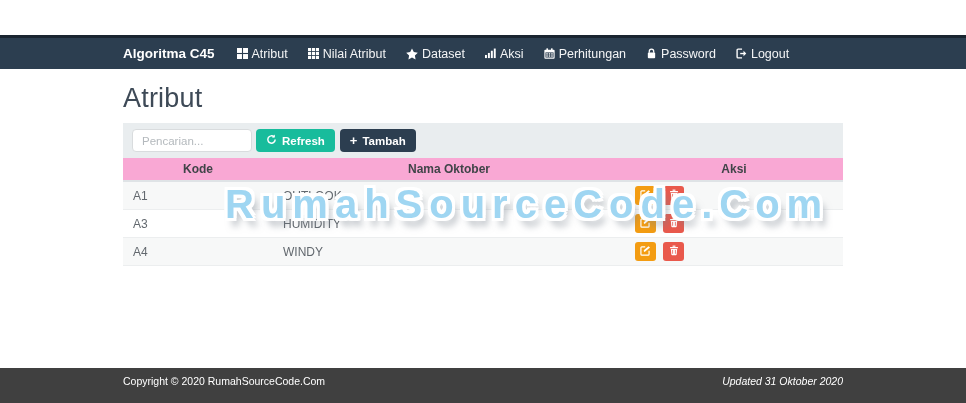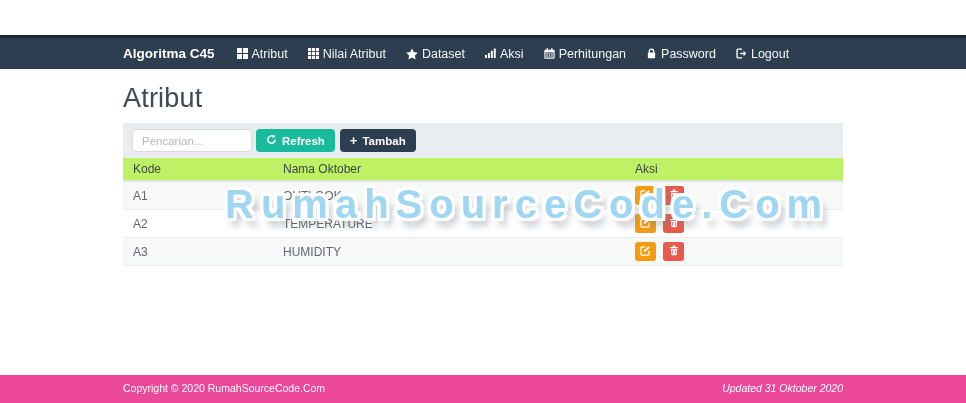--- a/index.html
+++ b/index.html
@@ -62,24 +62,24 @@
     padding:0 10px; cursor:pointer;
     font-family:"Liberation Sans","DejaVu Sans",sans-serif;
   }
   .btn-refresh { background:#18bc9c; margin-left:4px; }
   .btn-tambah  { background:#2c3e50; margin-left:5px; }
   .plus-glyph { font-size:13px; font-weight:bold; line-height:1; }
 
   
   table.data-table { width:100%; border-collapse:collapse; font-size:12px; }
   table.data-table th {
-    text-align:left; font-weight:normal; color:#404448;
+    text-align:center; font-weight:bold; color:#404448;
     padding:4px 10px; height:22px;
     border-bottom:2px solid #dfe3e6;
-    background:#bef264;
+    background:#f9a8d4;
   }
   table.data-table td {
     color:#62686e; padding:4px 10px; height:23px;
     border-bottom:1px solid #eceeef;
   }
   table.data-table tbody tr:nth-child(odd) { background:#f7f8f8; }
   table.data-table tbody tr:nth-child(even) { background:#ffffff; }
   .col-kode { width:150px; }
   .col-nama { width:352px; }
   .action-btn {
@@ -98,22 +98,22 @@
     color:#9fd6f2; white-space:nowrap;
     text-shadow:
       -3px -3px 0 #fff, 3px -3px 0 #fff, -3px 3px 0 #fff, 3px 3px 0 #fff,
       0 -3px 0 #fff, 0 3px 0 #fff, -3px 0 0 #fff, 3px 0 0 #fff,
       5px 8px 7px rgba(120,130,140,.55);
     pointer-events:none; z-index:5;
   }
 
   
   footer.page-footer {
-    position:absolute; left:0; bottom:0; width:966px; height:28px;
-    background:#ec4899;
+    position:absolute; left:0; bottom:0; width:966px; height:35px;
+    background:#404040;
   }
   .footer-inner {
     width:720px; margin:0 auto; height:25px;
     display:flex; align-items:center; justify-content:space-between;
     color:#ffffff; font-size:10.5px;
   }
   .footer-updated { font-style:italic; }
 </style>
 </head>
 <body>
@@ -256,41 +256,20 @@
                     <rect x="4.3" y="0.6" width="3.4" height="1.4" fill="#fff"></rect>
                     <rect x="1.2" y="2.4" width="9.6" height="1.4" rx="0.4" fill="#fff"></rect>
                     <path d="M2.2 4.6h7.6l-.6 6.6a1 1 0 0 1-1 .9H3.8a1 1 0 0 1-1-.9z" fill="#fff"></path>
                     <rect x="4" y="5.8" width="0.9" height="4.6" fill="#e9594c"></rect>
                     <rect x="7.1" y="5.8" width="0.9" height="4.6" fill="#e9594c"></rect>
                   </svg></span>
       </button>
     </td>
   </tr>
 
-  <tr>
-    <td>A2</td>
-    <td>TEMPERATURE</td>
-    <td>
-      <button class="action-btn btn-edit">
-        <span><svg width="11" height="11" viewBox="0 0 12 12">
-                    <path d="M9.9 6.4V10a1 1 0 0 1-1 1H2a1 1 0 0 1-1-1V3.1a1 1 0 0 1 1-1h3.7" fill="none" stroke="#fff" stroke-width="1.3"></path>
-                    <path d="M4.4 7.6l-.3-1.9L9.3 1.4l1.6 1.2-5.2 4.6z" fill="#fff"></path>
-                  </svg></span>
-      </button>
-      <button class="action-btn btn-delete">
-        <span><svg width="10" height="11" viewBox="0 0 12 13">
-                    <rect x="4.3" y="0.6" width="3.4" height="1.4" fill="#fff"></rect>
-                    <rect x="1.2" y="2.4" width="9.6" height="1.4" rx="0.4" fill="#fff"></rect>
-                    <path d="M2.2 4.6h7.6l-.6 6.6a1 1 0 0 1-1 .9H3.8a1 1 0 0 1-1-.9z" fill="#fff"></path>
-                    <rect x="4" y="5.8" width="0.9" height="4.6" fill="#e9594c"></rect>
-                    <rect x="7.1" y="5.8" width="0.9" height="4.6" fill="#e9594c"></rect>
-                  </svg></span>
-      </button>
-    </td>
-  </tr>
 
   <tr>
     <td>A3</td>
     <td>HUMIDITY</td>
     <td>
       <button class="action-btn btn-edit">
         <span><svg width="11" height="11" viewBox="0 0 12 12">
                     <path d="M9.9 6.4V10a1 1 0 0 1-1 1H2a1 1 0 0 1-1-1V3.1a1 1 0 0 1 1-1h3.7" fill="none" stroke="#fff" stroke-width="1.3"></path>
                     <path d="M4.4 7.6l-.3-1.9L9.3 1.4l1.6 1.2-5.2 4.6z" fill="#fff"></path>
                   </svg></span>
@@ -300,20 +279,41 @@
                     <rect x="4.3" y="0.6" width="3.4" height="1.4" fill="#fff"></rect>
                     <rect x="1.2" y="2.4" width="9.6" height="1.4" rx="0.4" fill="#fff"></rect>
                     <path d="M2.2 4.6h7.6l-.6 6.6a1 1 0 0 1-1 .9H3.8a1 1 0 0 1-1-.9z" fill="#fff"></path>
                     <rect x="4" y="5.8" width="0.9" height="4.6" fill="#e9594c"></rect>
                     <rect x="7.1" y="5.8" width="0.9" height="4.6" fill="#e9594c"></rect>
                   </svg></span>
       </button>
     </td>
   </tr>
 
+  <tr>
+    <td>A4</td>
+    <td>WINDY</td>
+    <td>
+      <button class="action-btn btn-edit">
+        <span><svg width="11" height="11" viewBox="0 0 12 12">
+                    <path d="M9.9 6.4V10a1 1 0 0 1-1 1H2a1 1 0 0 1-1-1V3.1a1 1 0 0 1 1-1h3.7" fill="none" stroke="#fff" stroke-width="1.3"></path>
+                    <path d="M4.4 7.6l-.3-1.9L9.3 1.4l1.6 1.2-5.2 4.6z" fill="#fff"></path>
+                  </svg></span>
+      </button>
+      <button class="action-btn btn-delete">
+        <span><svg width="10" height="11" viewBox="0 0 12 13">
+                    <rect x="4.3" y="0.6" width="3.4" height="1.4" fill="#fff"></rect>
+                    <rect x="1.2" y="2.4" width="9.6" height="1.4" rx="0.4" fill="#fff"></rect>
+                    <path d="M2.2 4.6h7.6l-.6 6.6a1 1 0 0 1-1 .9H3.8a1 1 0 0 1-1-.9z" fill="#fff"></path>
+                    <rect x="4" y="5.8" width="0.9" height="4.6" fill="#e9594c"></rect>
+                    <rect x="7.1" y="5.8" width="0.9" height="4.6" fill="#e9594c"></rect>
+                  </svg></span>
+      </button>
+    </td>
+  </tr>
 
 </tbody>
     </table>
   </section>
 </main>
 
 <div class="watermark">RumahSourceCode.Com</div>
 
 <footer class="page-footer">
   <div class="footer-inner">

